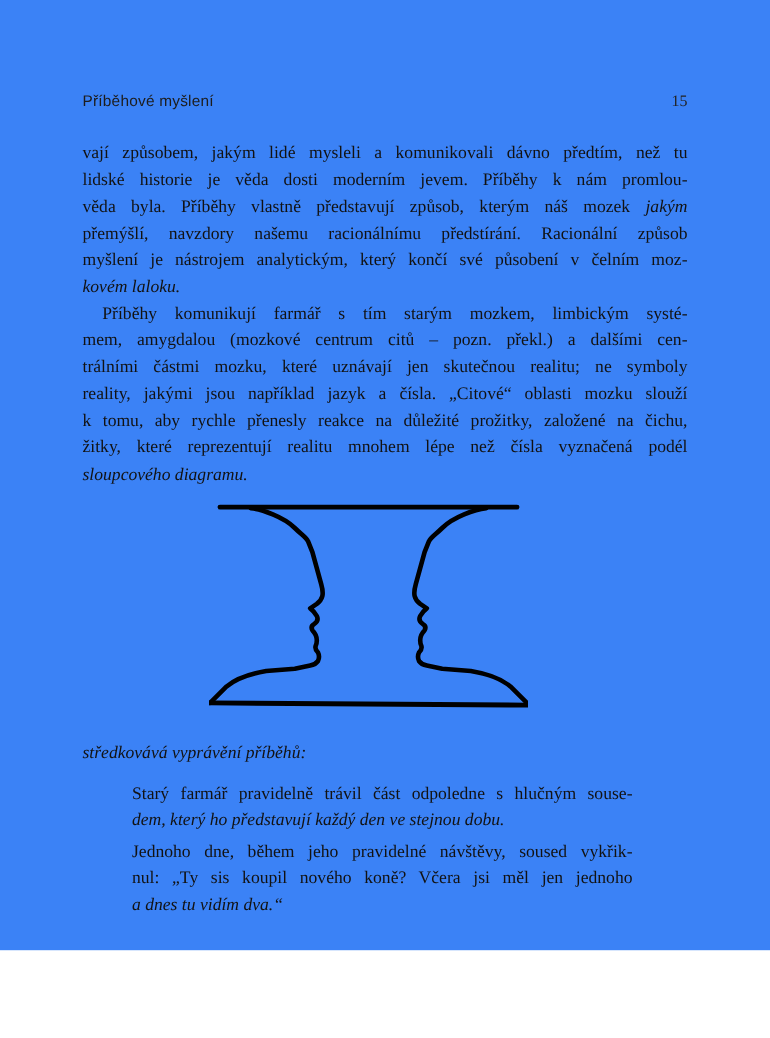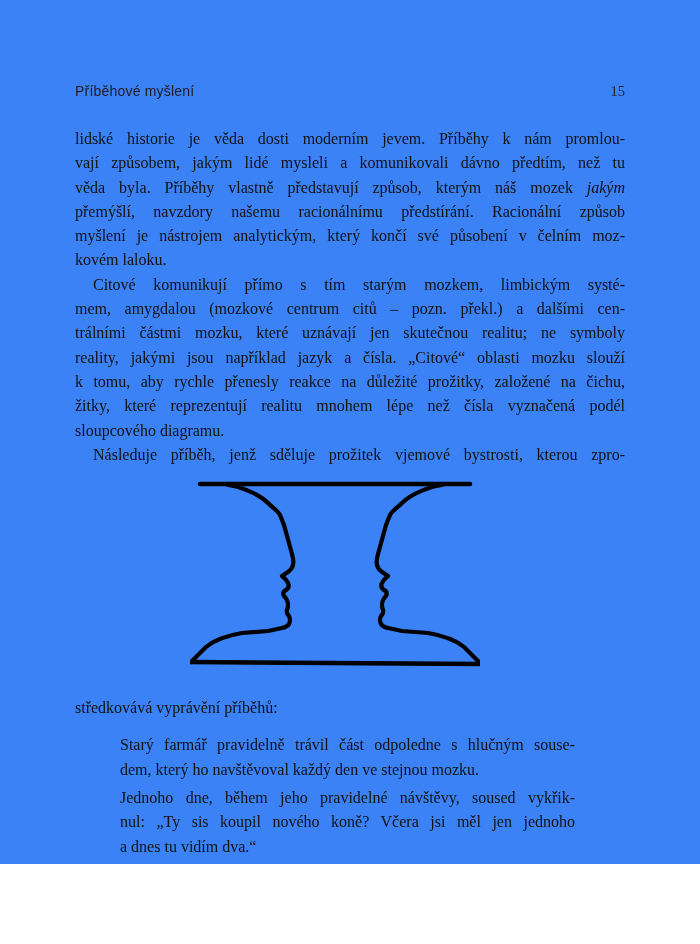--- a/index.html
+++ b/index.html
@@ -35,21 +35,21 @@
     margin-top: 27px;
     font-size: 16px;
     line-height: 24.3px;
   }
   .para { margin: 0; }
   .line {
     text-align: justify;
     text-align-last: justify;
     white-space: normal;
   }
-  .line.last { text-align-last: left; }
+  .line.last { text-align-last: left; font-style: italic; }
   .line.indent { text-indent: 18px; }
   .line em { font-style: italic; }
   figure.illusion-figure {
     margin: 8px 0 26px 115px;
     width: 290px;
     height: 195px;
   }
   blockquote.story-quote {
     margin: 13px 50px 0 45px;
     padding: 0;
@@ -62,38 +62,35 @@
 <div class="page">
 
   <header class="running-header">
     <span class="running-head">Příběhové myšlení</span>
     <span class="page-number">15</span>
   </header>
 
   <main class="text-block">
 
     <div class="para">
+        <div class="line">vají způsobem, jakým lidé mysleli a komunikovali dávno předtím, než tu</div>
         <div class="line">lidské historie je věda dosti moderním jevem. Příběhy k nám promlou-</div>
-        <div class="line">vají způsobem, jakým lidé mysleli a komunikovali dávno předtím, než tu</div>
         <div class="line"><span>věda byla. Příběhy vlastně představují způsob, kterým náš mozek </span><em>jakým</em></div>
         <div class="line">přemýšlí, navzdory našemu racionálnímu předstírání. Racionální způsob</div>
         <div class="line">myšlení je nástrojem analytickým, který končí své působení v čelním moz-</div>
         <div class="line last">kovém laloku.</div>
       </div>
     <div class="para">
-        <div class="line indent">Citové komunikují přímo s tím starým mozkem, limbickým systé-</div>
+        <div class="line indent">Příběhy komunikují farmář s tím starým mozkem, limbickým systé-</div>
         <div class="line">mem, amygdalou (mozkové centrum citů – pozn. překl.) a dalšími cen-</div>
         <div class="line">trálními částmi mozku, které uznávají jen skutečnou realitu; ne symboly</div>
         <div class="line">reality, jakými jsou například jazyk a čísla. „Citové“ oblasti mozku slouží</div>
         <div class="line">k tomu, aby rychle přenesly reakce na důležité prožitky, založené na čichu,</div>
         <div class="line">žitky, které reprezentují realitu mnohem lépe než čísla vyznačená podél</div>
         <div class="line last">sloupcového diagramu.</div>
-      </div>
-    <div class="para">
-        <div class="line indent">Následuje příběh, jenž sděluje prožitek vjemové bystrosti, kterou zpro-</div>
       </div>
 
     <figure class="illusion-figure">
       <svg width="290" height="195" viewBox="0 0 290 195" fill="none" stroke="#000000" stroke-linecap="round" stroke-linejoin="round">
         <path stroke-width="4.5" d="M 10 9 L 280 9"></path>
         <path stroke-width="4.2" d="M 38 10
                  C 48 11, 68 18, 78 28
                  C 84 34, 88 36, 90 40
                  L 94 50
                  L 102 79
@@ -136,21 +133,21 @@
       </svg>
     </figure>
 
     <div class="para">
         <div class="line last">středkovává vyprávění příběhů:</div>
       </div>
 
     <blockquote class="story-quote">
       <div class="para quote-para">
           <div class="line">Starý farmář pravidelně trávil část odpoledne s hlučným souse-</div>
-          <div class="line last">dem, který ho navštěvoval každý den ve stejnou mozku.</div>
+          <div class="line last">dem, který ho představují každý den ve stejnou dobu.</div>
         </div>
       <div class="para quote-para">
           <div class="line">Jednoho dne, během jeho pravidelné návštěvy, soused vykřik-</div>
           <div class="line">nul: „Ty sis koupil nového koně? Včera jsi měl jen jednoho</div>
           <div class="line last">a dnes tu vidím dva.“</div>
         </div>
     </blockquote>
 
   </main>
 </div>

